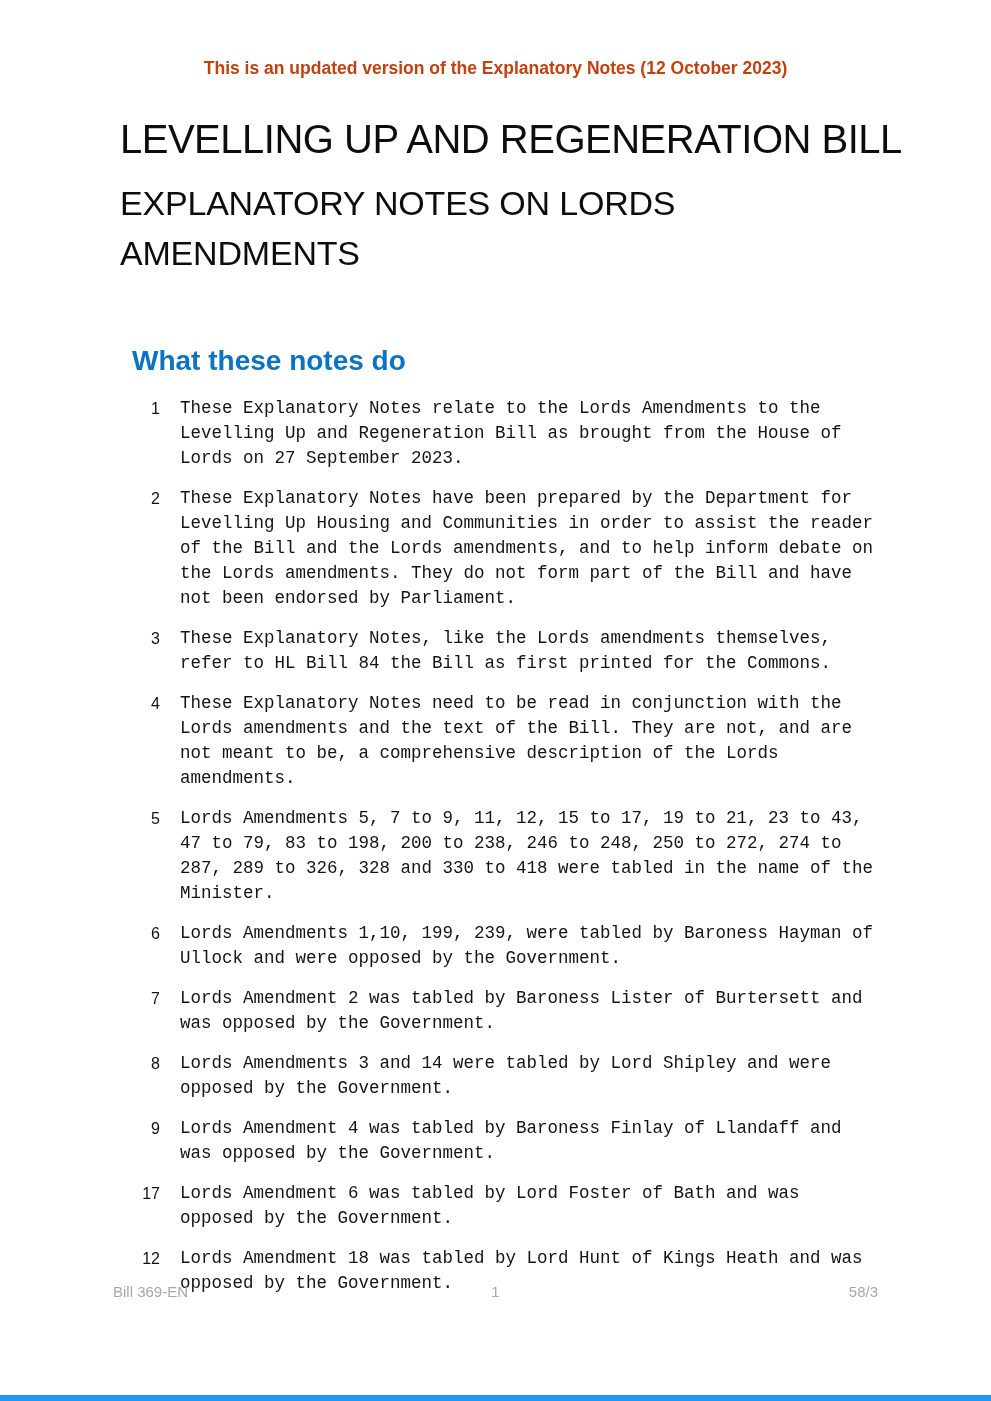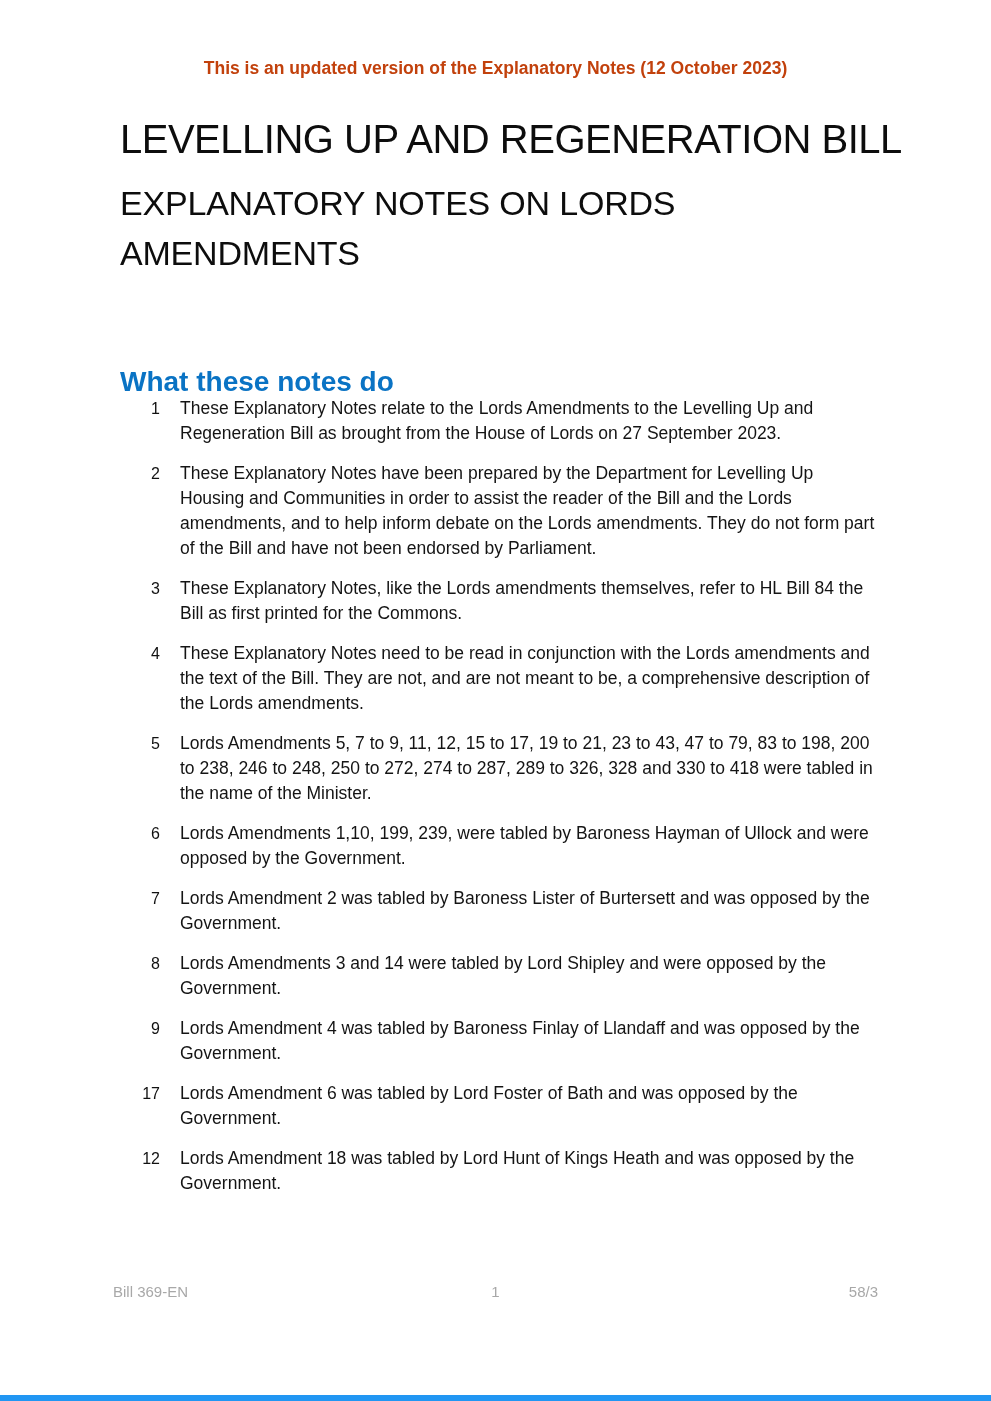--- a/index.html
+++ b/index.html
@@ -20,40 +20,40 @@
     position: absolute; top: 118px; left: 120px; width: 800px;
     font-size: 40px; font-weight: normal; letter-spacing: -0.5px;
     color: #0d0d0d; line-height: 42px;
   }
   .doc-subtitle {
     position: absolute; top: 178px; left: 120px; width: 680px;
     font-size: 34px; font-weight: normal;
     color: #0d0d0d; line-height: 50px; letter-spacing: -0.2px;
   }
   .section-heading {
-    position: absolute; top: 344px; left: 120px; width: 760px;
-    font-size: 28px; font-weight: bold; line-height: 34px; margin-top: 21px;
+    position: absolute; top: 344px; left: 132px; width: 760px;
+    font-size: 28px; font-weight: bold; line-height: 34px;
   }
   .paragraphs {
     position: absolute; top: 396px; left: 120px; width: 758px;
   }
   .para {
     display: flex; align-items: flex-start;
     margin-bottom: 15px;
   }
   .para-num {
     width: 40px; flex: 0 0 40px;
     text-align: right;
     font-family: "Liberation Sans", sans-serif;
     font-size: 16px; line-height: 25px; color: #111111;
   }
   .para-gap { width: 20px; flex: 0 0 20px; }
   .para-text {
     width: 698px; flex: 0 0 698px;
-    font-family: Liberation Sans, sans-serif;
+    font-family: Liberation Mono, monospace;
     font-size: 17.5px; line-height: 25px; color: #141414;
     text-align: left;
   }
   .footer-left  { position: absolute; top: 1283px; left: 113px;
                   font-size: 15px; color: #a8a8a8; }
   .footer-center{ position: absolute; top: 1283px; left: 0; width: 991px;
                   text-align: center; font-size: 15px; color: #a8a8a8; }
   .footer-right { position: absolute; top: 1283px; right: 113px;
                   font-size: 15px; color: #a8a8a8; }
   .bottom-bar {

